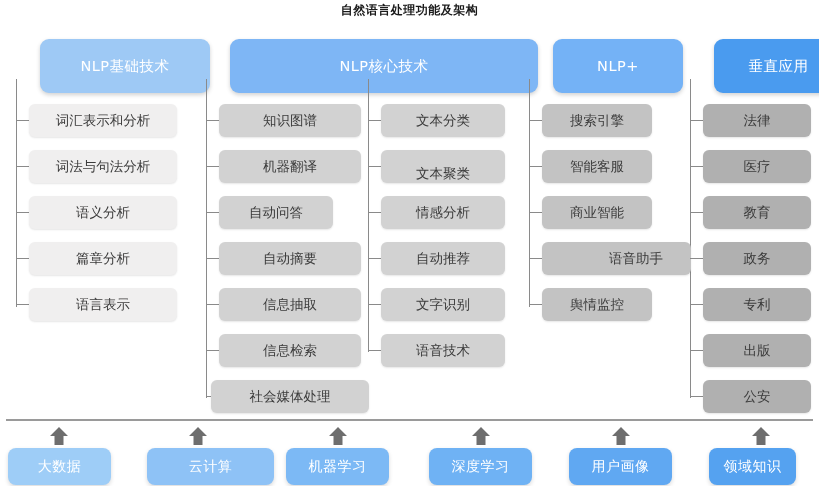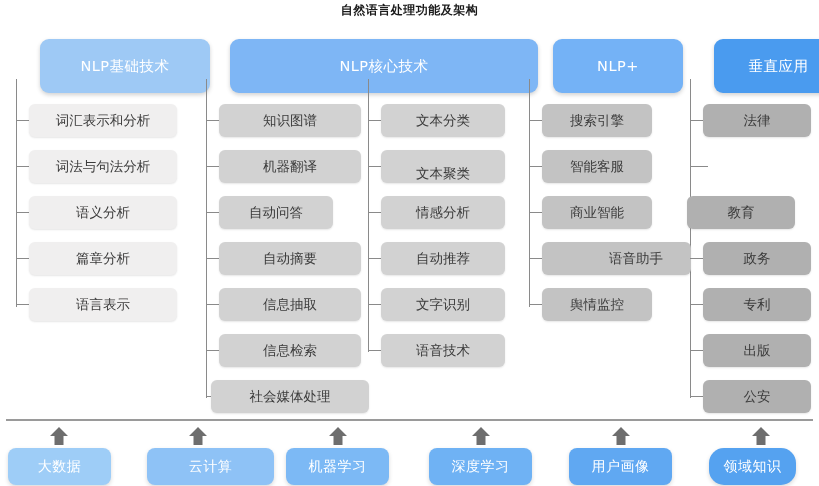--- a/index.html
+++ b/index.html
@@ -254,23 +254,26 @@
   <div class="leaf-box" style="left:542px; top:288px; width:110px; background:#c3c3c3;">
     <span>舆情监控</span>
   </div>
 
   <div class="branch" style="left: 690px; top: 120px; width: 18px; background: rgb(138, 138, 138);"></div>
   <div class="leaf-box" style="left:703px; top:104px; width:108px; background:#b0b0b0;">
     <span>法律</span>
   </div>
 
   <div class="branch" style="left: 690px; top: 166px; width: 18px; background: rgb(138, 138, 138);"></div>
+  <div class="leaf-box" style="left:703px; top:150px; width:108px; background:#b0b0b0;">
+    <span>医疗</span>
+  </div>
 
   <div class="branch" style="left: 690px; top: 212px; width: 18px; background: rgb(138, 138, 138);"></div>
-  <div class="leaf-box" style="left:687px; top:196px; width:108px; background:#b0b0b0;">
+  <div class="leaf-box" style="left:703px; top:196px; width:108px; background:#b0b0b0;">
     <span>教育</span>
   </div>
 
   <div class="branch" style="left: 690px; top: 258px; width: 18px; background: rgb(138, 138, 138);"></div>
   <div class="leaf-box" style="left:703px; top:242px; width:108px; background:#b0b0b0;">
     <span>政务</span>
   </div>
 
   <div class="branch" style="left: 690px; top: 304px; width: 18px; background: rgb(138, 138, 138);"></div>
   <div class="leaf-box" style="left:703px; top:288px; width:108px; background:#b0b0b0;">
@@ -332,17 +335,17 @@
   </div>
   <div class="found-box" style="left:569px; top:448px; width:103px; background:#60a8f2;">
     <span>用户画像</span>
   </div>
 
   <div class="up-arrow" style="left:750px; top:425px;">
     <svg viewBox="0 0 22 22">
         <path d="M11 2 L20 11 L15.5 11 L15.5 20 L6.5 20 L6.5 11 L2 11 Z" fill="#6e6e6e"></path>
       </svg>
   </div>
-  <div class="found-box" style="left:709px; top:448px; width:87px; background:#55a2f0;border-radius:15px;">
+  <div class="found-box" style="left:709px; top:448px; width:87px; background:#55a2f0;">
     <span>领域知识</span>
   </div>
 
 </div>
 
 </body></html>

